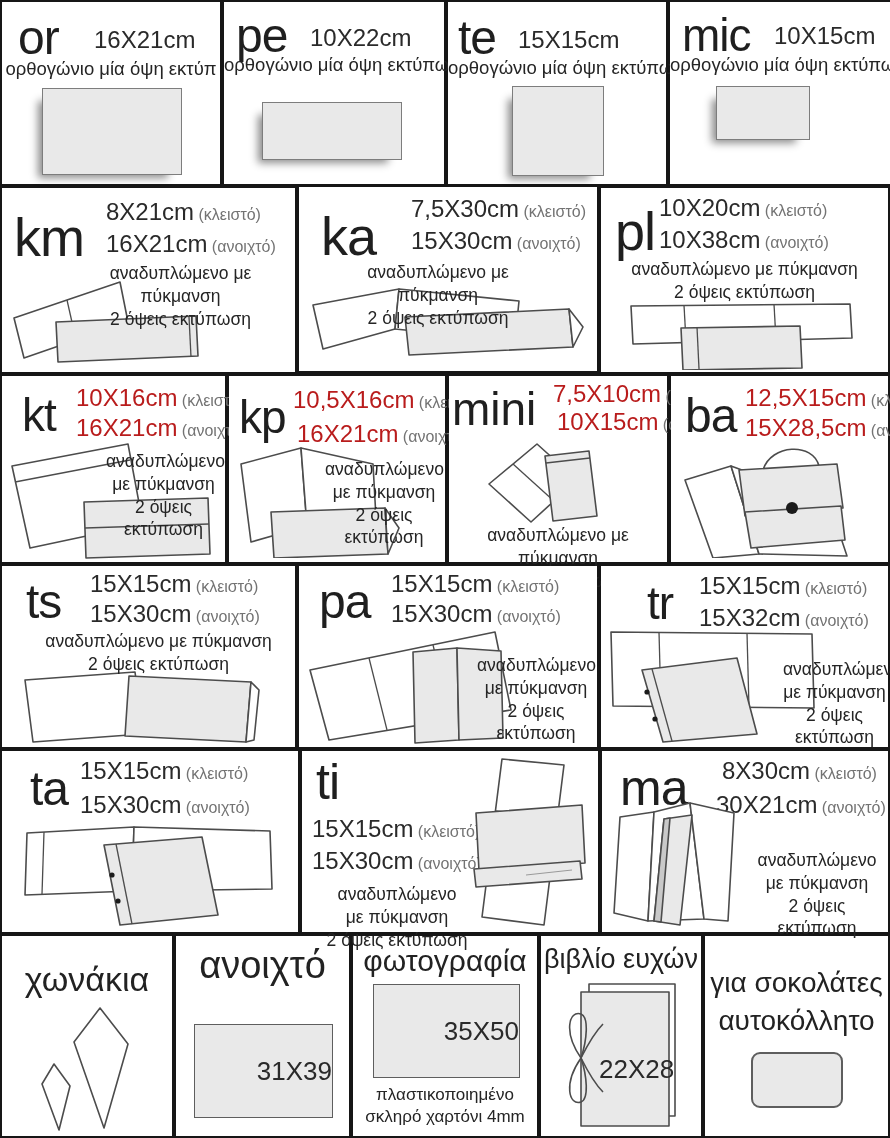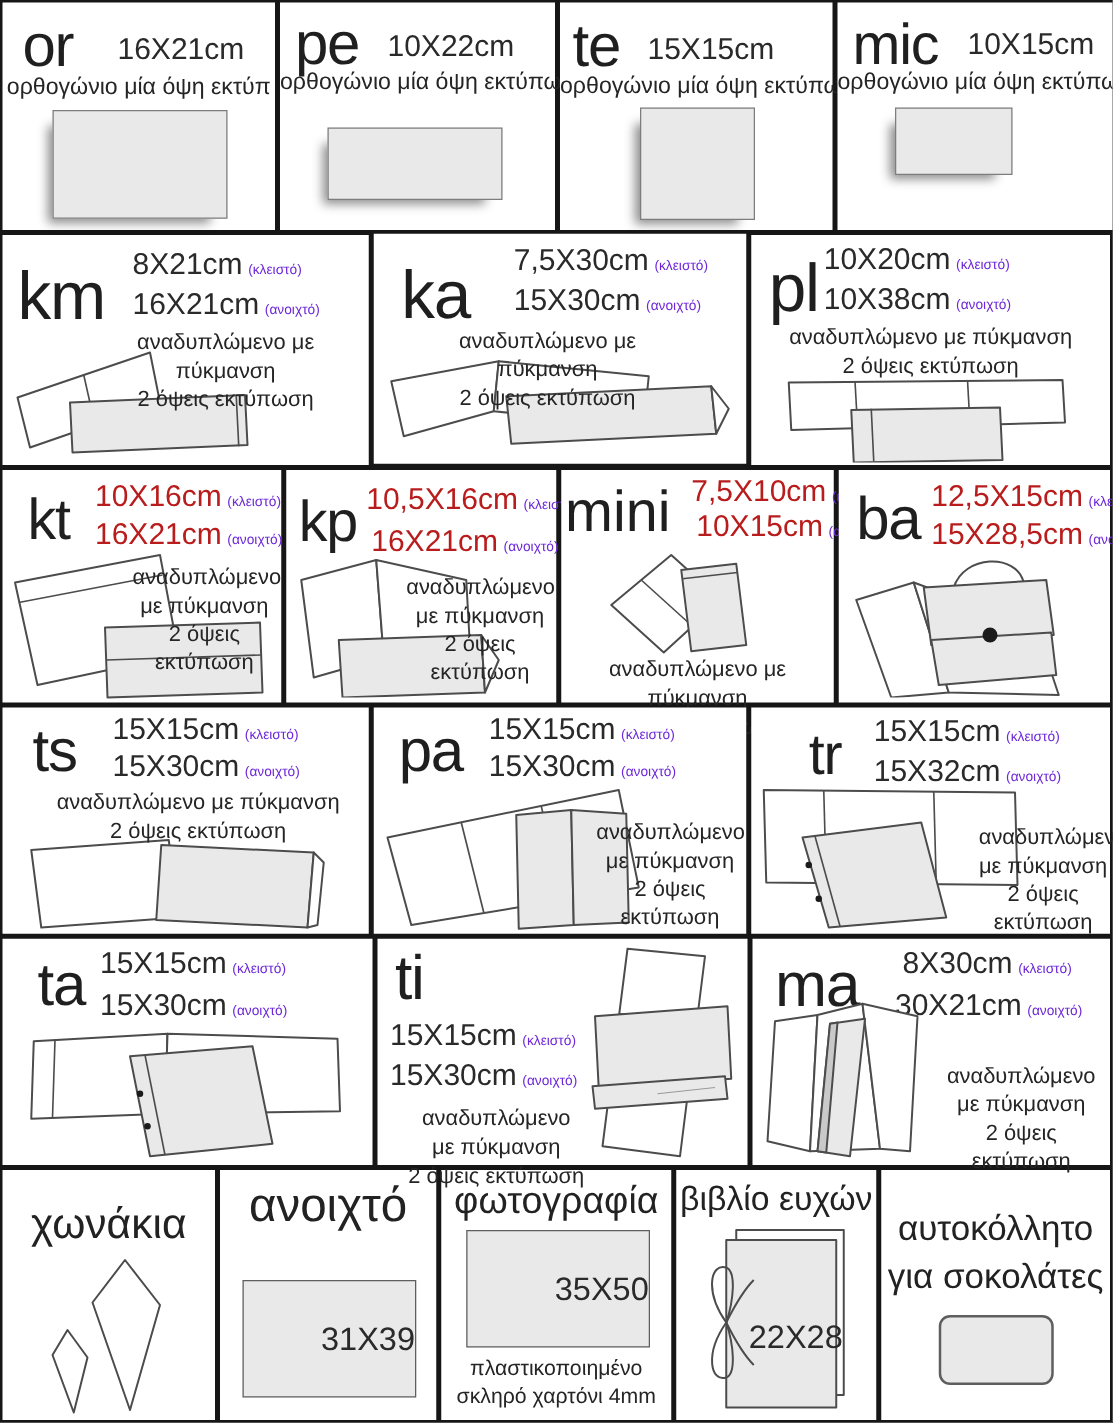--- a/index.html
+++ b/index.html
@@ -4,21 +4,21 @@
 <style>
   html,body{margin:0;padding:0;}
   body{font-family:"Liberation Sans","DejaVu Sans",sans-serif;background:#fff;}
   #sheet{position:relative;width:890px;height:1138px;background:#161616;overflow:hidden;}
   .cell{position:absolute;background:#ffffff;color:#272727;}
   .abs{position:absolute;}
   .code{line-height:1;color:#1f1f1f;letter-spacing:-1px;}
   .dimline{white-space:nowrap;line-height:1;}
   .dim{font-size:24px;color:#2a2a2a;}
   .dim-sm{font-size:24px;color:#b91c1c;margin-top:27px;}
-  .note{font-size:11px;color:#6d28d9;}
+  .note{font-size:16px;color:#737373;}
   .fold{font-size:17.5px;line-height:1.3;text-align:center;color:#252525;}
   .sub{font-size:18.5px;text-align:center;color:#252525;white-space:nowrap;}
   .grayrect{background:#e9e9e9;border:1.5px solid #7d7d7d;
             box-shadow:-9px 8px 8px -5px rgba(0,0,0,.45);}
   .flatrect{background:#e9e9e9;border:1.5px solid #5e5e5e;
             display:flex;align-items:center;justify-content:flex-end;}
   .sizelabel{font-size:26px;color:#2a2a2a;}
   .illu polygon,.illu path,.illu rect{stroke:#4c4c4c;stroke-width:1.6;stroke-linejoin:round;fill:none;}
   .illu line{stroke:#4c4c4c;stroke-width:1.3;}
   .illu .w{fill:#ffffff;}
@@ -311,19 +311,19 @@
       <path d="M22,78 C4,52 10,30 22,34 C30,37 28,60 22,78 Z" fill="none"></path>
       <path d="M22,78 C4,104 10,126 22,122 C30,119 28,96 22,78 Z" fill="none"></path>
       <path d="M22,78 C32,58 38,50 44,44" fill="none"></path>
       <path d="M22,78 C32,98 38,106 44,112" fill="none"></path>
     </svg>
     <div class="abs sizelabel" style="left:58px;top:118px;">22X28</div>
   </div>
 
   <div class="cell" style="left:705px;top:936px;width:183px;height:200px;">
     <div class="abs title" style="left:0;right:0;top:28px;font-size:28px;line-height:1.35;">
+      <div>για σοκολάτες</div>
       <div>αυτοκόλλητο</div>
-      <div>για σοκολάτες</div>
     </div>
     <div class="abs flatrect" style="left:46px;top:116px;width:88px;height:52px;border-radius:9px;border-width:2px;"></div>
   </div>
 
 </div>
 
 </body></html>

